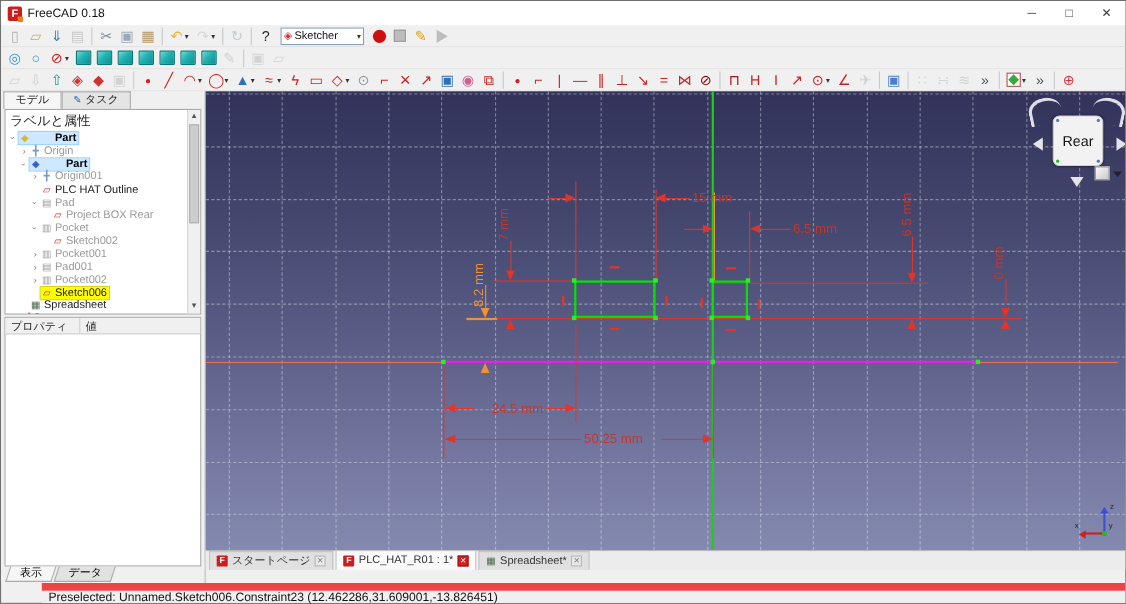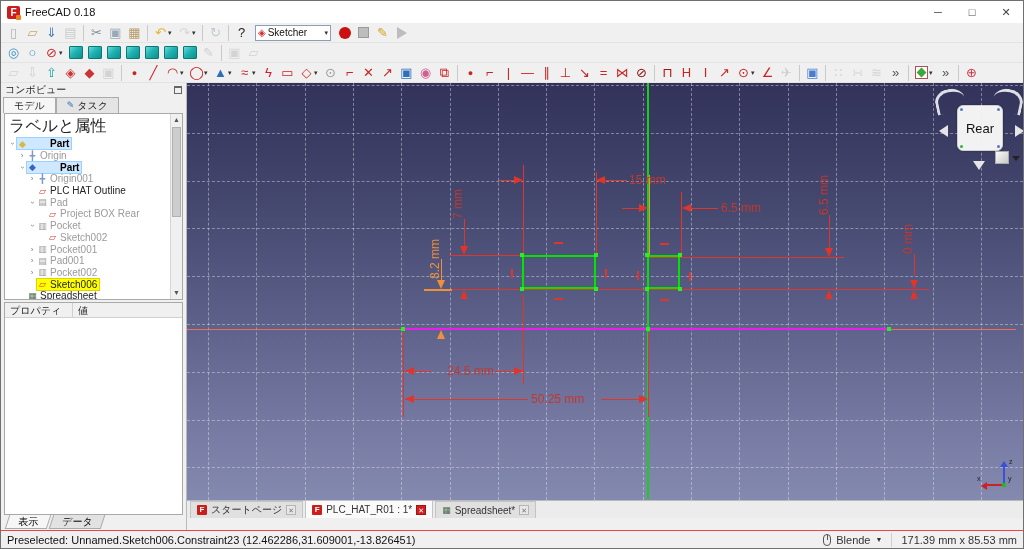--- a/index.html
+++ b/index.html
@@ -41,21 +41,21 @@
   
   .main { flex:1 1 auto; display:flex; min-height:0; }
   .sidepanel { width:186px; flex:0 0 auto; background:#f0f0f0; display:flex; flex-direction:column; border-right:1px solid #b9b9b9; }
   .panel-title { height:14px; display:flex; align-items:center; padding:0 4px; font-size:10px; color:#222; }
   .panel-title .float-ic { margin-left:auto; width:8px; height:8px; border:1px solid #666; border-top:2px solid #666; }
   .panel-tabs { height:16px; display:flex; padding-left:2px; }
   .ptab { padding:0 10px; font-size:10px; line-height:15px; border:1px solid #ababab; border-bottom:none; background:#e4e4e4; color:#222; display:flex; align-items:flex-end; gap:3px;}
   .ptab.active { background:#f6f6f6; }
   .ptab .pt-ic { color:#2d6fb8; font-size:9px; }
   .tree-wrap { height:187px; background:#fff; border:1px solid #a9a9a9; margin:0 3px; position:relative; overflow:hidden; }
-  .tree-header { font-size:16px; color:#222; padding:2px 0 1px 4px; }
+  .tree-header { font-size:12px; color:#222; padding:2px 0 1px 4px; }
   .trow { height:11.7px; display:flex; align-items:center; font-size:10px; white-space:nowrap; }
   .trow .arr { width:10px; color:#777; font-size:8px; text-align:center; flex:0 0 auto; }
   .trow .arr.exp { transform:rotate(90deg); }
   .trow .ti { font-size:9px; width:11px; text-align:center; flex:0 0 auto; position:relative; }
   .trow .ti .badge { position:absolute; right:-1px; top:-1px; width:5px; height:5px; border-radius:50%; background:#d22; border:1px solid #fff; }
   .trow .tl { padding:0 2px; color:#222; }
   .trow.gray .tl { color:#9a9a9a; }
   .trow.bold .tl { font-weight:bold; color:#000;margin-left:20px; }
   .trow .sel-bg { background:#cde8ff; outline:1px solid #9ad1ff; }
   .trow .hl-bg { background:#ffff00; outline:1px solid #d8d800; }
@@ -106,21 +106,21 @@
   
   .mdibar { height:18px; background:#ececec; display:flex; align-items:flex-end; padding-left:3px; border-top:1px solid #b9b9b9; }
   .mtab { height:17px; display:flex; align-items:center; gap:4px; padding:0 6px; font-size:10px; color:#333; border:1px solid #c4c4c4; border-bottom:none; background:#e0e0e0; margin-right:2px; }
   .mtab.active { background:#fafafa; height:18px; }
   .mtab .mic { font-size:9px; }
   .mtab .fcic { width:10px; height:10px; background:#cc1c1c; color:#fff; font-size:8px; font-weight:bold; line-height:10px; text-align:center; border-radius:1px; }
   .mtab .cls { width:10px; height:10px; border:1px solid #b5b5b5; background:#e8e8e8; color:#777; font-size:7px; line-height:9px; text-align:center; }
   .mtab .cls.red { background:#cc2222; border-color:#aa1111; color:#fff; }
 
   
-  .statusbar { height:18px; background:#f0f0f0; border-top:1px solid #ef4444; display:flex; align-items:center; padding:0 6px; font-size:11px; color:#111; }
+  .statusbar { height:18px; background:#f0f0f0; border-top:7px solid #ef4444; display:flex; align-items:center; padding:0 6px; font-size:11px; color:#111;margin-left:37px; }
   .sb-right { margin-left:auto; display:flex; align-items:center; gap:5px; color:#333; }
   .mouse-ic { width:8px; height:12px; border:1px solid #555; border-radius:4px; position:relative; }
   .mouse-ic::after { content:""; position:absolute; left:3px; top:0; width:1px; height:5px; background:#555; }
   .sb-ddar { font-size:7px; color:#333; }
   .sb-div { width:1px; height:14px; background:#cfcfcf; margin:0 4px; }
 </style>
 </head>
 <body>
 
 <div class="window">
@@ -391,24 +391,20 @@
       </div>
       <div class="tsep"></div>
       <div class="tbtn">
         <span class="g" style="color: rgb(204, 51, 68);">⊕</span>
       </div>
     </div>
 
   <div class="main">
 
     <div class="sidepanel">
-      <div class="panel-title">
-        <span>コンボビュー</span>
-        <span class="float-ic"></span>
-      </div>
       <div class="panel-tabs" id="panelTabs">
           <div class="ptab active">
             <span>モデル</span>
           </div>
           <div class="ptab">
             <span class="pt-ic">✎</span>
             <span>タスク</span>
           </div>
         </div>
       <div class="tree-wrap">
@@ -678,21 +674,14 @@
             <span class="mic" style="color: rgb(74, 106, 74);">▦</span>
             <span>Spreadsheet*</span>
             <span class="cls">✕</span>
           </div>
         </div>
     </div>
   </div>
 
   <div class="statusbar">
     <span>Preselected: Unnamed.Sketch006.Constraint23 (12.462286,31.609001,-13.826451)</span>
-    <div class="sb-right">
-      <div class="mouse-ic"></div>
-      <span>Blende</span>
-      <span class="sb-ddar">▼</span>
-      <div class="sb-div"></div>
-      <span>171.39 mm x 85.53 mm</span>
-    </div>
   </div>
 </div>
 
 </body></html>

